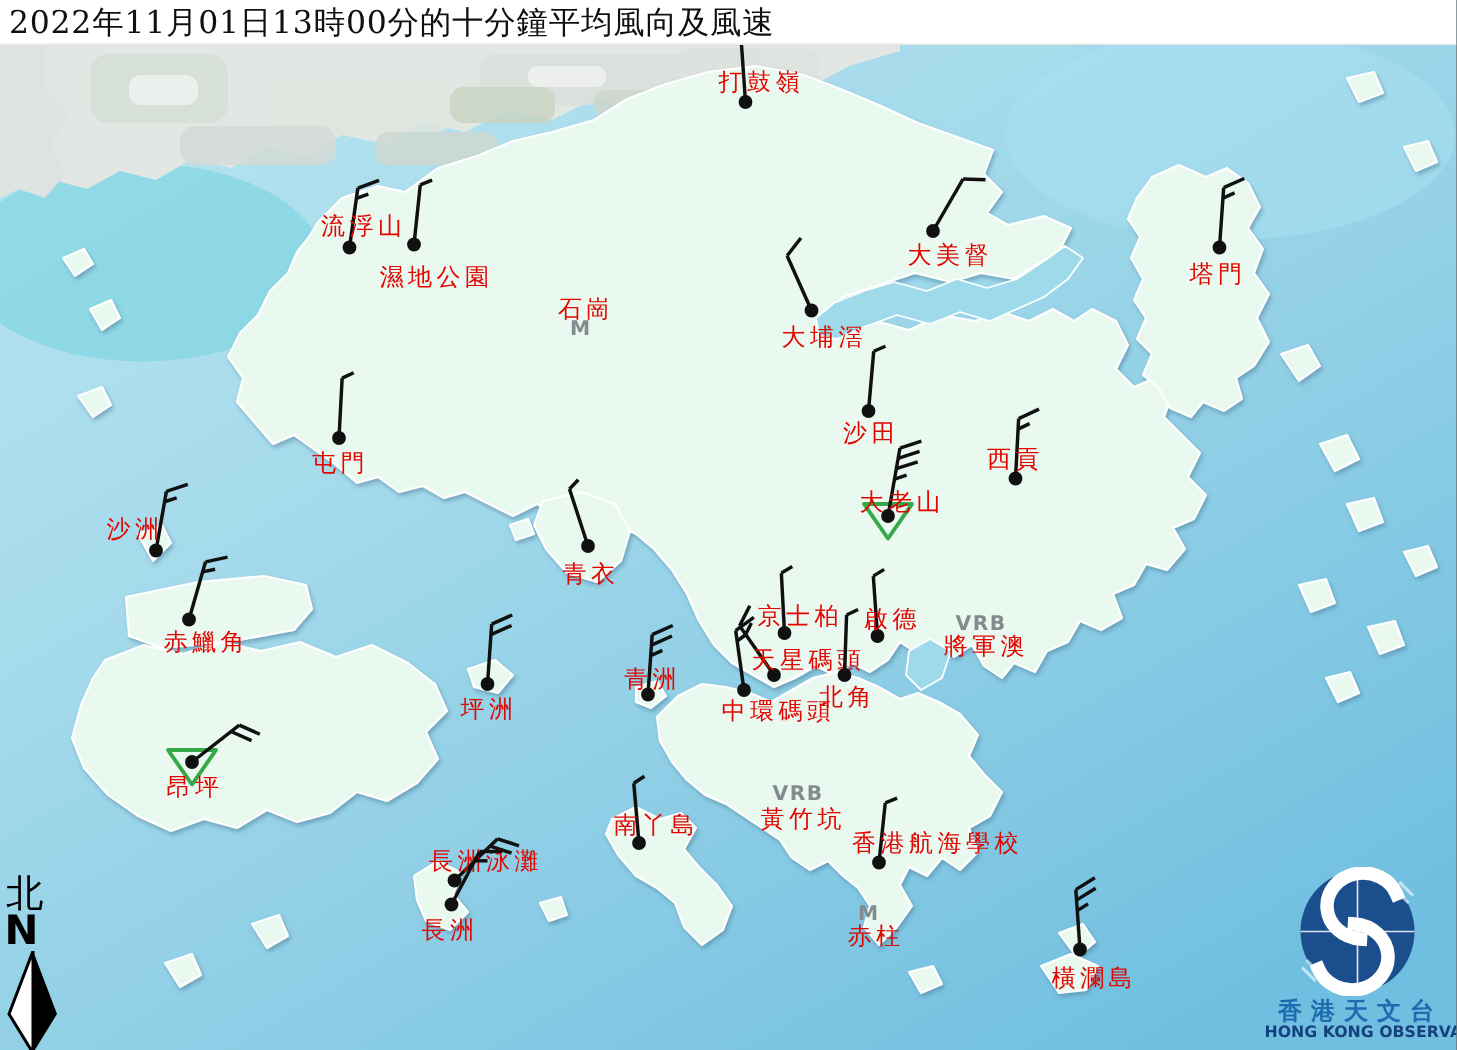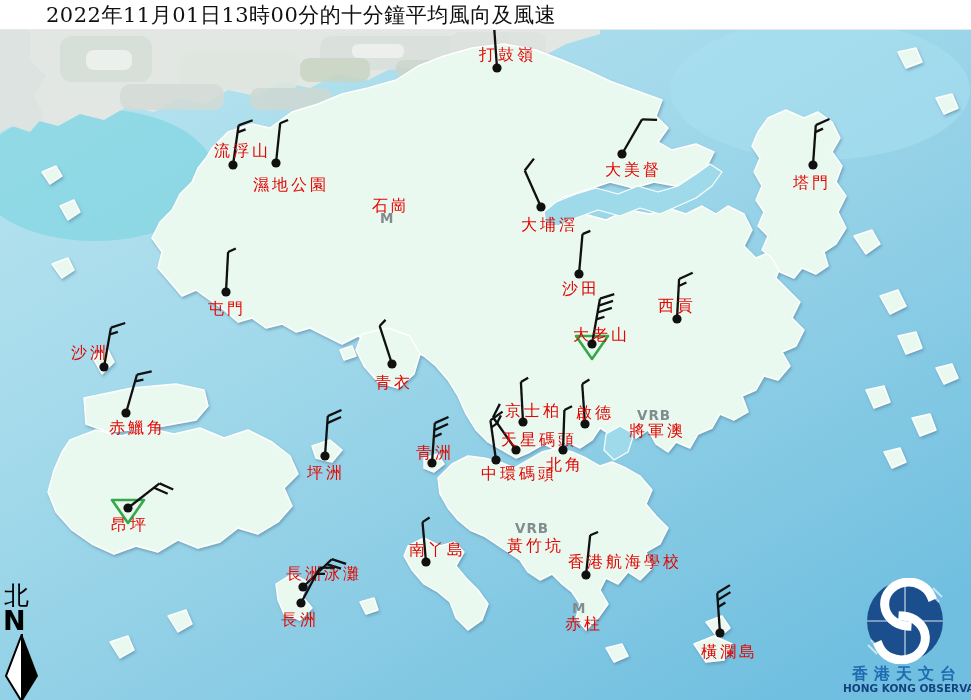--- a/index.html
+++ b/index.html
@@ -9,21 +9,21 @@
     background:linear-gradient(155deg,#bce6f0 0%,#a6dbec 38%,#8fcfe6 62%,#72c0e0 100%);
   }
   .stage svg{position:absolute;left:0;top:0;}
   .titlebar{
     position:absolute;left:0;top:0;width:971px;height:29px;background:#ffffff;
     display:flex;align-items:center;z-index:30;
     border-bottom:1px solid #e8e8e8;
   }
   .titlebar .t{
     font-family:"DejaVu Serif","Liberation Serif",serif;
-    font-size:21px;color:#101010;padding-left:6px;white-space:nowrap;letter-spacing:.5px;margin-left:40px;
+    font-size:21px;color:#101010;padding-left:6px;white-space:nowrap;letter-spacing:.5px;
   }
   .stn-label{
     font-family:"DejaVu Serif","Liberation Serif",serif;
     font-size:16px;fill:#e10600;letter-spacing:3px;
   }
   .stn-marker{
     font-family:"DejaVu Sans","Liberation Sans",sans-serif;
     font-size:13.5px;font-weight:bold;fill:#828c8e;letter-spacing:1px;
   }
   .compass{position:absolute;left:2px;top:583px;z-index:25;width:46px;}

